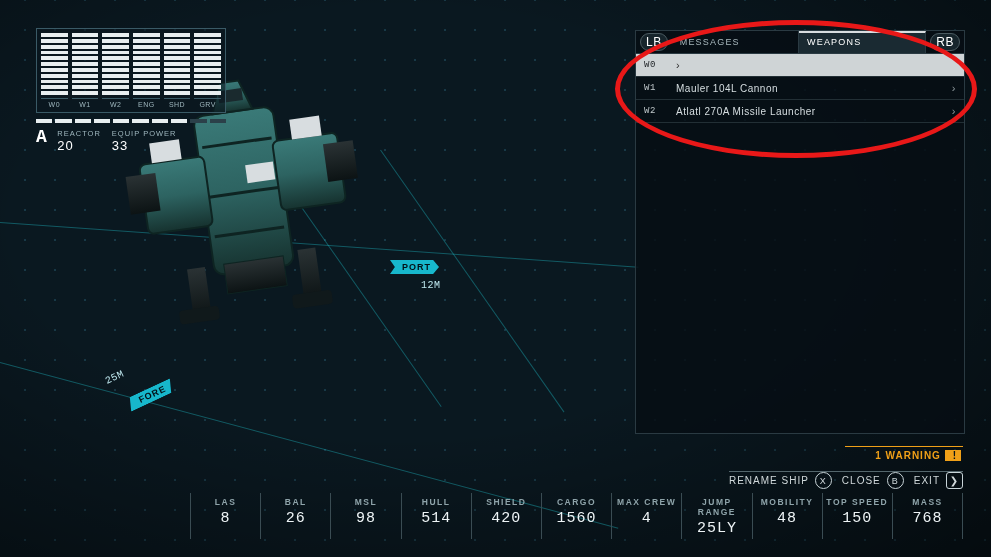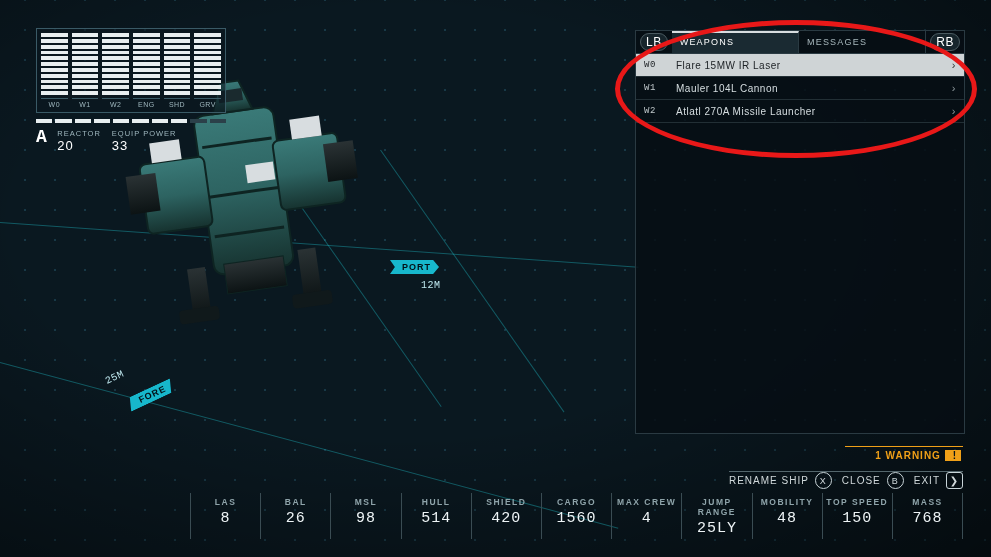--- a/index.html
+++ b/index.html
@@ -417,29 +417,28 @@
 <div class="meas" style="top:280px; left:421px;">12M</div>
 <div class="tag fore" style="top:388px; left:126px;">
   <span>FORE</span>
 </div>
 <div class="meas" style="top:372px; left:105px; transform:rotate(-25deg);">25M</div>
 
 <div class="side-panel">
   <div class="tab-row">
     <span class="tab-bumper">LB</span>
     <div id="tabs" style="display:flex;flex:1;">
+        <div class="tab">MESSAGES</div>
         <div class="tab active">WEAPONS</div>
-        <div class="tab">MESSAGES</div>
       </div>
     <span class="tab-bumper">RB</span>
   </div>
   <div class="wpn-rows" id="wpn-rows">
       <div class="wpn-row selected">
         <span class="slot">W0</span>
-        <span class="name">Flare 15MW IR Laser</span>
         <span class="chev">›</span>
       </div>
       <div class="wpn-row">
         <span class="slot">W1</span>
         <span class="name">Mauler 104L Cannon</span>
         <span class="chev">›</span>
       </div>
       <div class="wpn-row">
         <span class="slot">W2</span>
         <span class="name">Atlatl 270A Missile Launcher</span>

